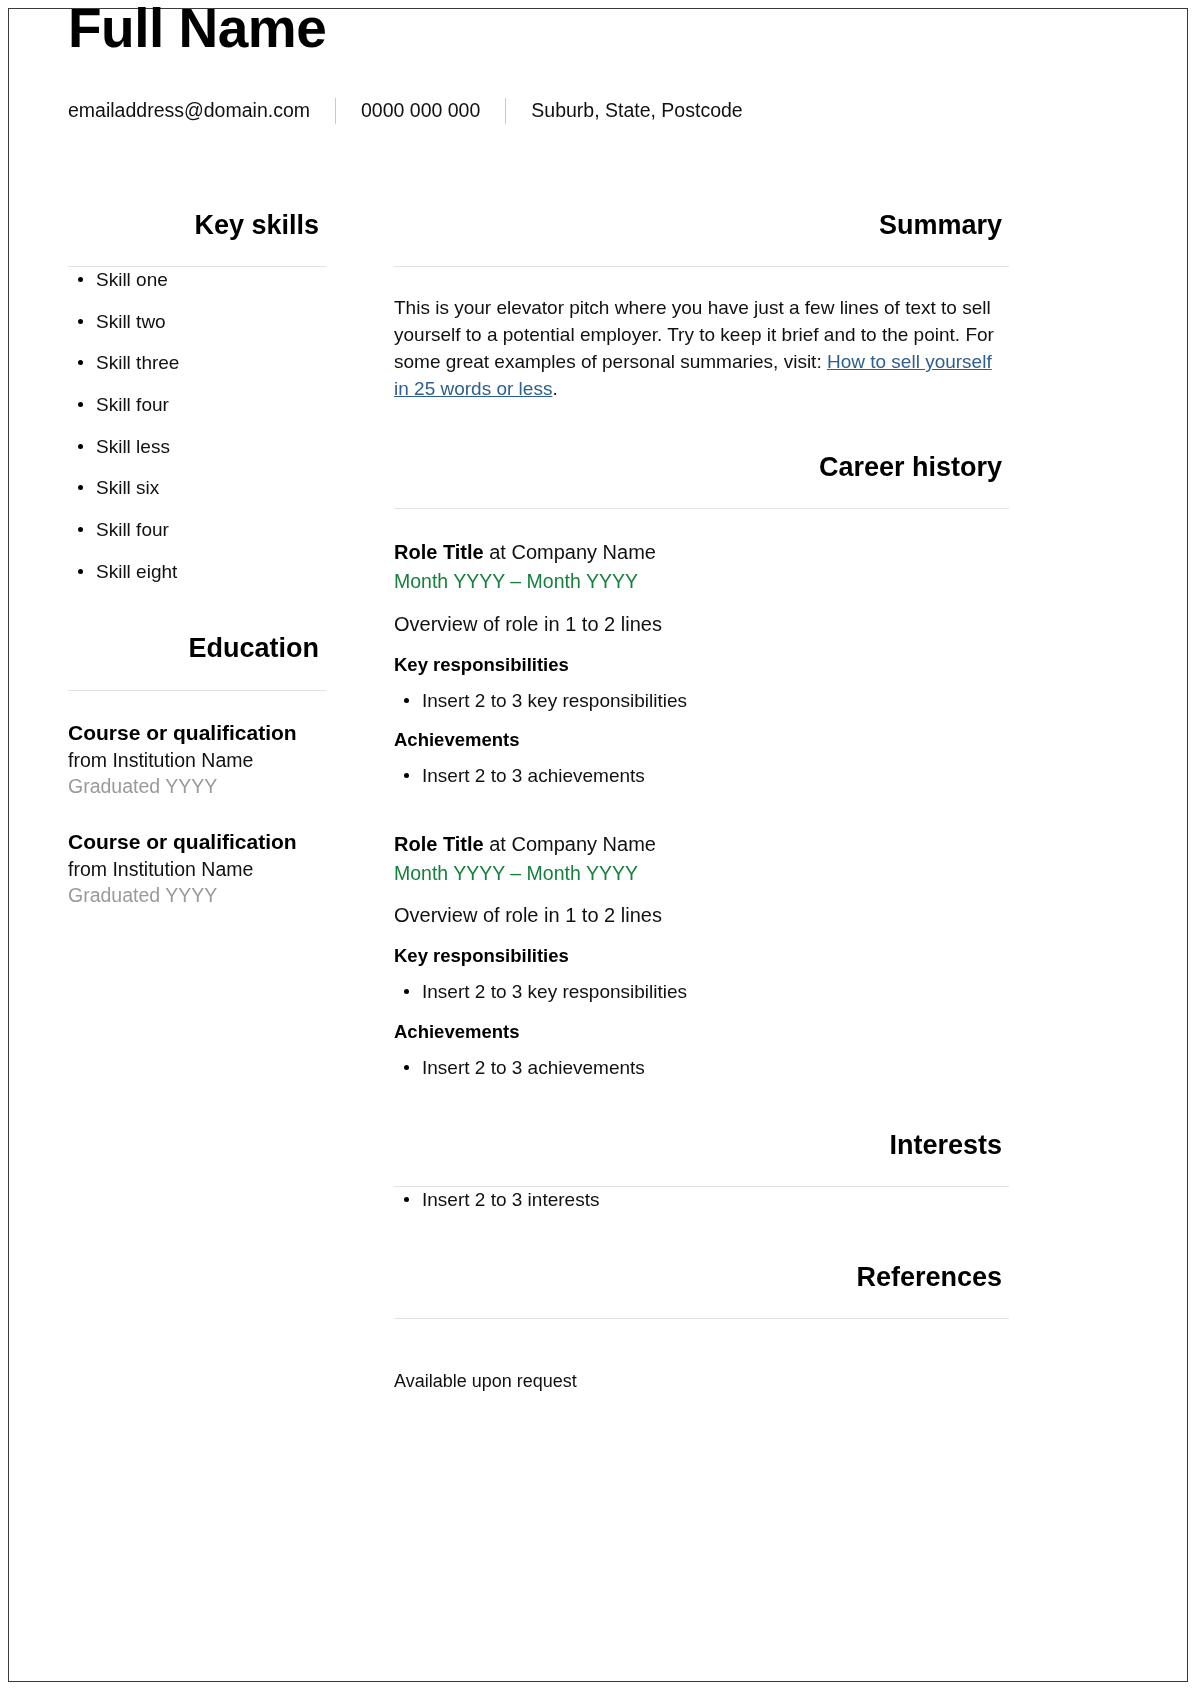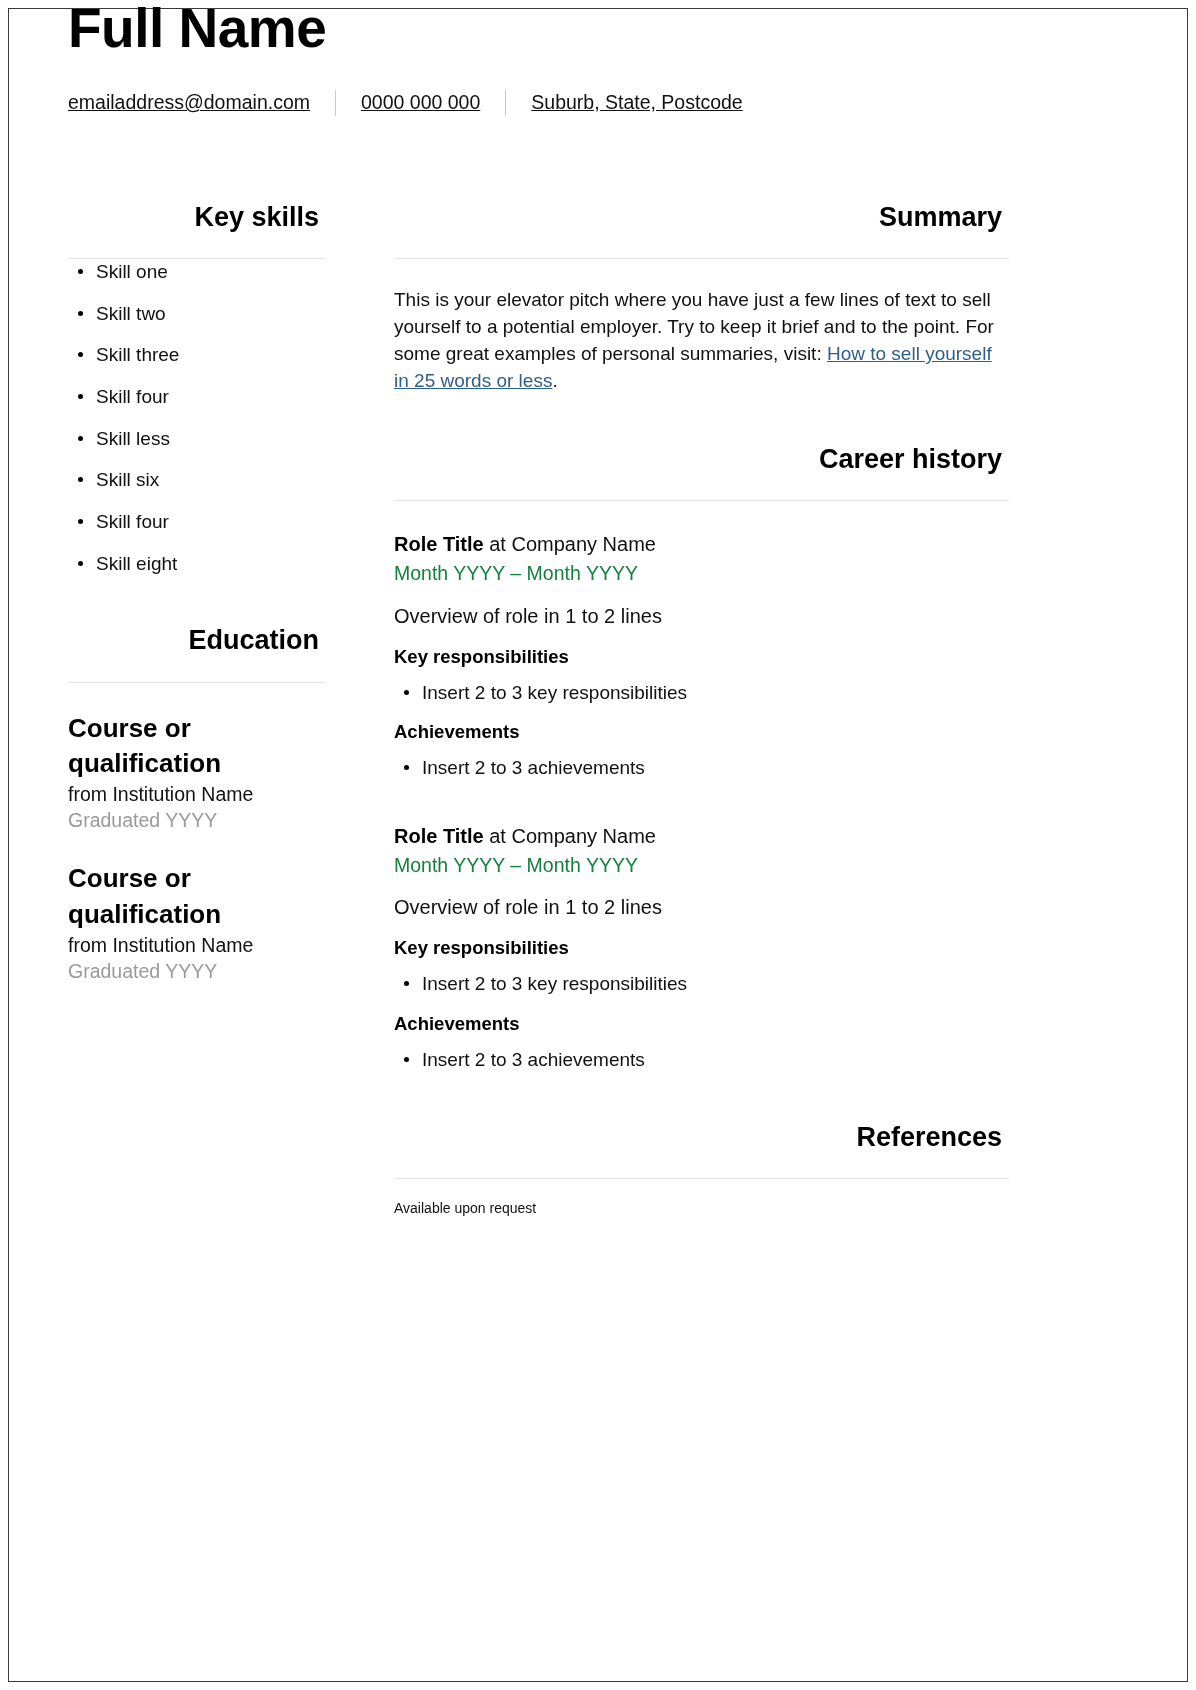--- a/index.html
+++ b/index.html
@@ -45,27 +45,26 @@
   .full-name {
     font-size: 55px;
     font-weight: bold;
     letter-spacing: -0.5px;
     line-height: 1.05;
     margin: 0;
     color: #000;
   }
 
   .contact-line {
-    margin-top: 32px;
+    margin-top: 40px;
     display: flex;
     align-items: center;
     font-size: 19.5px;
     color: #111;
     line-height: 1;
-    text-decoration: underline;
   }
 
   .contact-item {
     white-space: nowrap;
   }
 
   .contact-sep {
     display: inline-block;
     width: 1px;
     height: 26px;
@@ -152,21 +151,21 @@
   
   .edu-list {
     margin-top: 28px;
   }
 
   .edu-entry + .edu-entry {
     margin-top: 28px;
   }
 
   .edu-course {
-    font-size: 26px;
+    font-size: 21px;
     font-weight: bold;
     line-height: 1.35;
     color: #000;
   }
 
   .edu-institution {
     font-size: 19.5px;
     line-height: 1.35;
     color: #111;
   }
@@ -233,22 +232,22 @@
 
   .role ul.bullets {
     margin-top: 12px;
   }
 
   .interests-list {
     margin-top: 32px;
   }
 
   .references-body {
-    margin-top: 20px;
-    font-size: 14px;
+    margin-top: 50px;
+    font-size: 18px;
     line-height: 1.35;
     color: #111;
   }
 </style>
 </head>
 <body>
 
 <div class="page">
   <div class="sheet-border"></div>
 
@@ -346,20 +345,27 @@
               </ul>
               <div class="sub-heading">Achievements</div>
               <ul class="bullets">
                 <li>Insert 2 to 3 achievements</li>
               </ul>
             </div>
 
           </div>
         </div>
 
+        <div class="section">
+          <h2 class="section-title">Interests</h2>
+          <div class="rule"></div>
+          <ul class="bullets interests-list">
+            <li>Insert 2 to 3 interests</li>
+          </ul>
+        </div>
 
         <div class="section">
           <h2 class="section-title">References</h2>
           <div class="rule"></div>
           <div class="references-body">Available upon request</div>
         </div>
 
       </div>
     </div>
   </div>

